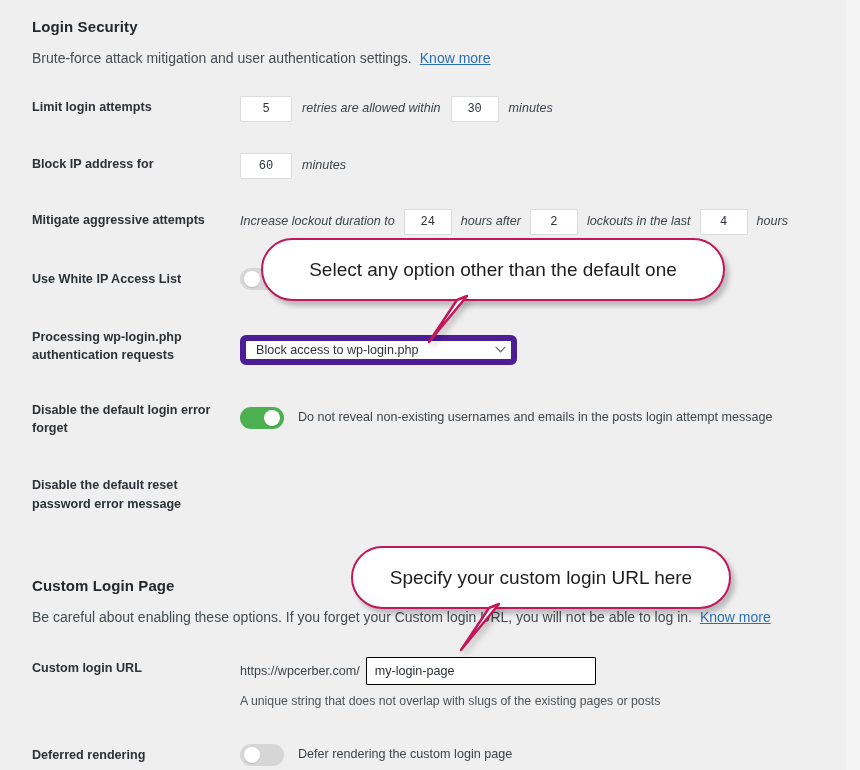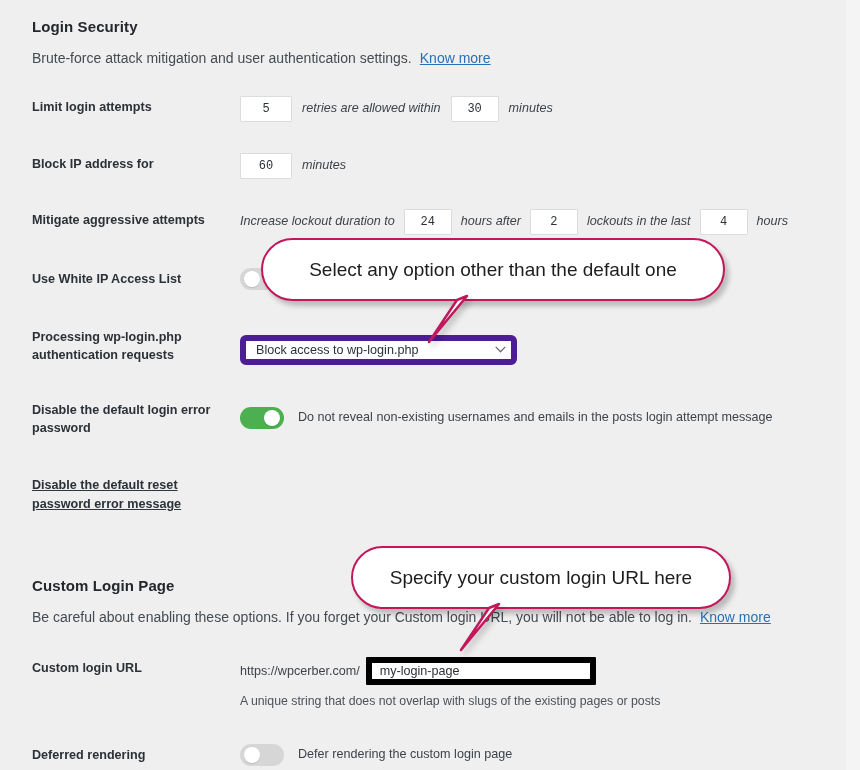--- a/index.html
+++ b/index.html
@@ -96,21 +96,21 @@
   }
   input.num.w-small { width: 52px; }
   input.num.w-mid   { width: 48px; }
 
   
   input.text {
     font-family: "Liberation Sans", sans-serif;
     font-size: 12.6px;
     color: #2b3137;
     background: #ffffff;
-    border: 6px solid #000000;
+    border: 1px solid #000000;
     border-radius: 1px;
     height: 28px;
     padding: 0 8px;
     outline: none;
   }
   .url-prefix {
     font-size: 12.6px;
     color: #3c434a;
     white-space: nowrap;
   }
@@ -282,31 +282,31 @@
             <path d="M1 1 L5.5 5.6 L10 1" fill="none" stroke="#6b6b6b" stroke-width="1.3" stroke-linecap="round" stroke-linejoin="round"></path>
           </svg>
         </span>
       </div>
     </div>
   </div>
 
   <div class="row" style="margin-top:34px;">
     <div class="row-label">
       <div>Disable the default login error</div>
-      <div>password</div>
+      <div>forget</div>
     </div>
     <div class="row-field" style="padding-top:8px;">
       <div class="toggle on">
         <div class="knob"></div>
       </div>
       <span class="toggle-caption">Do not reveal non-existing usernames and emails in the posts login attempt message</span>
     </div>
   </div>
 
-  <div class="row" style="margin-top:37px;text-decoration:underline;">
+  <div class="row" style="margin-top:37px;">
     <div class="row-label">
       <div>Disable the default reset</div>
       <div>password error message</div>
     </div>
   </div>
 
   <h2 class="section-title" style="padding-top:64px;">Custom Login Page</h2>
 
   <p class="section-desc">
     <span>Be careful about enabling these options. If you forget your Custom login URL, you will not be able to log in.</span><a href="#">Know more</a>

